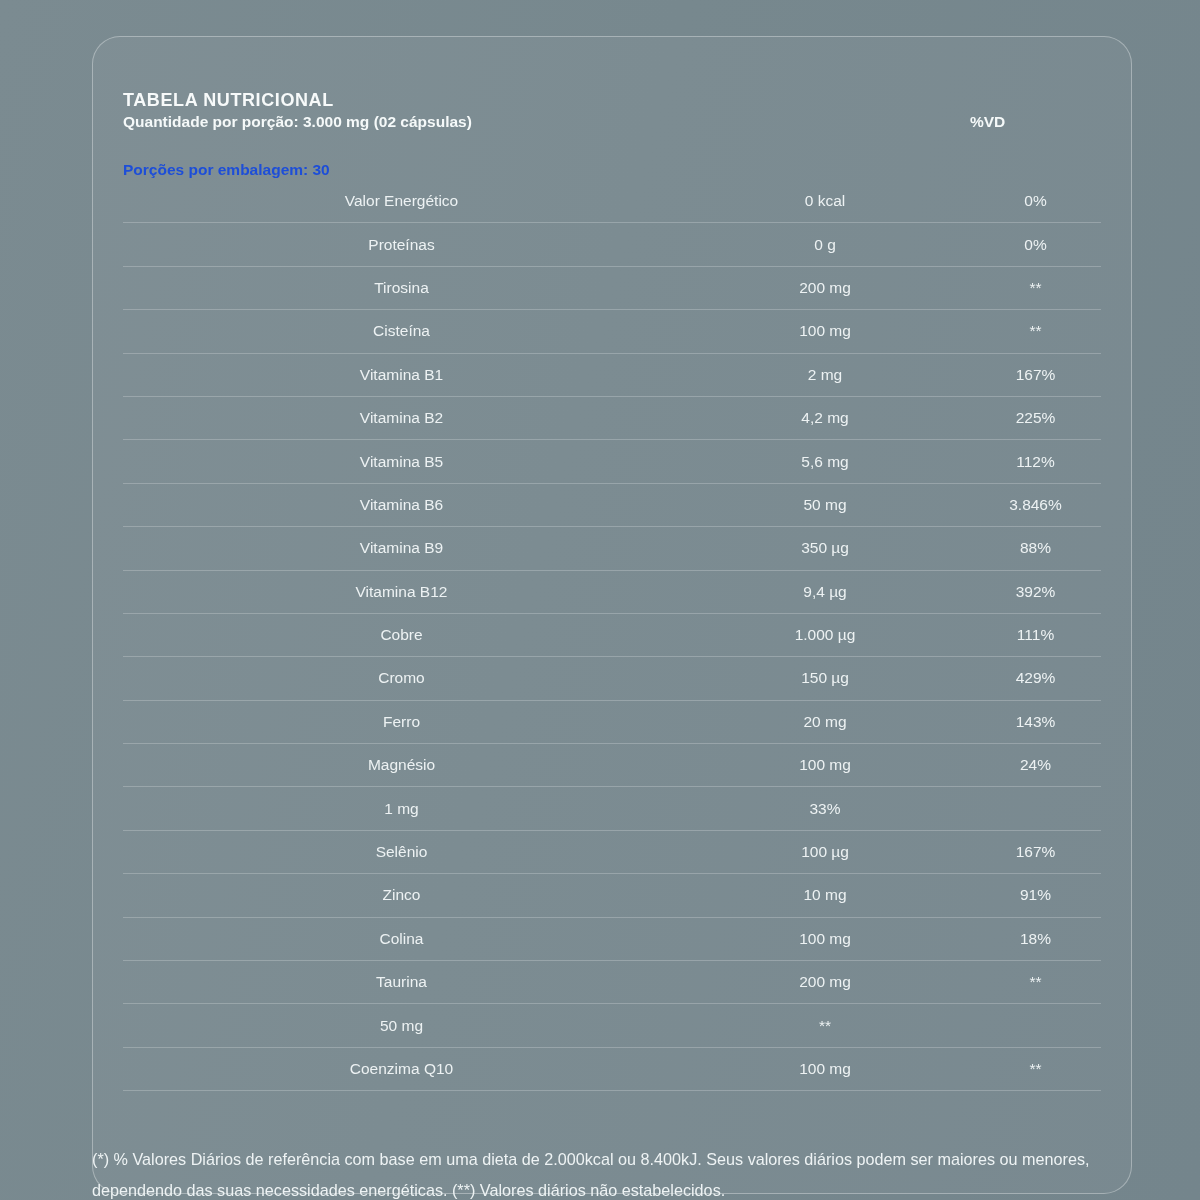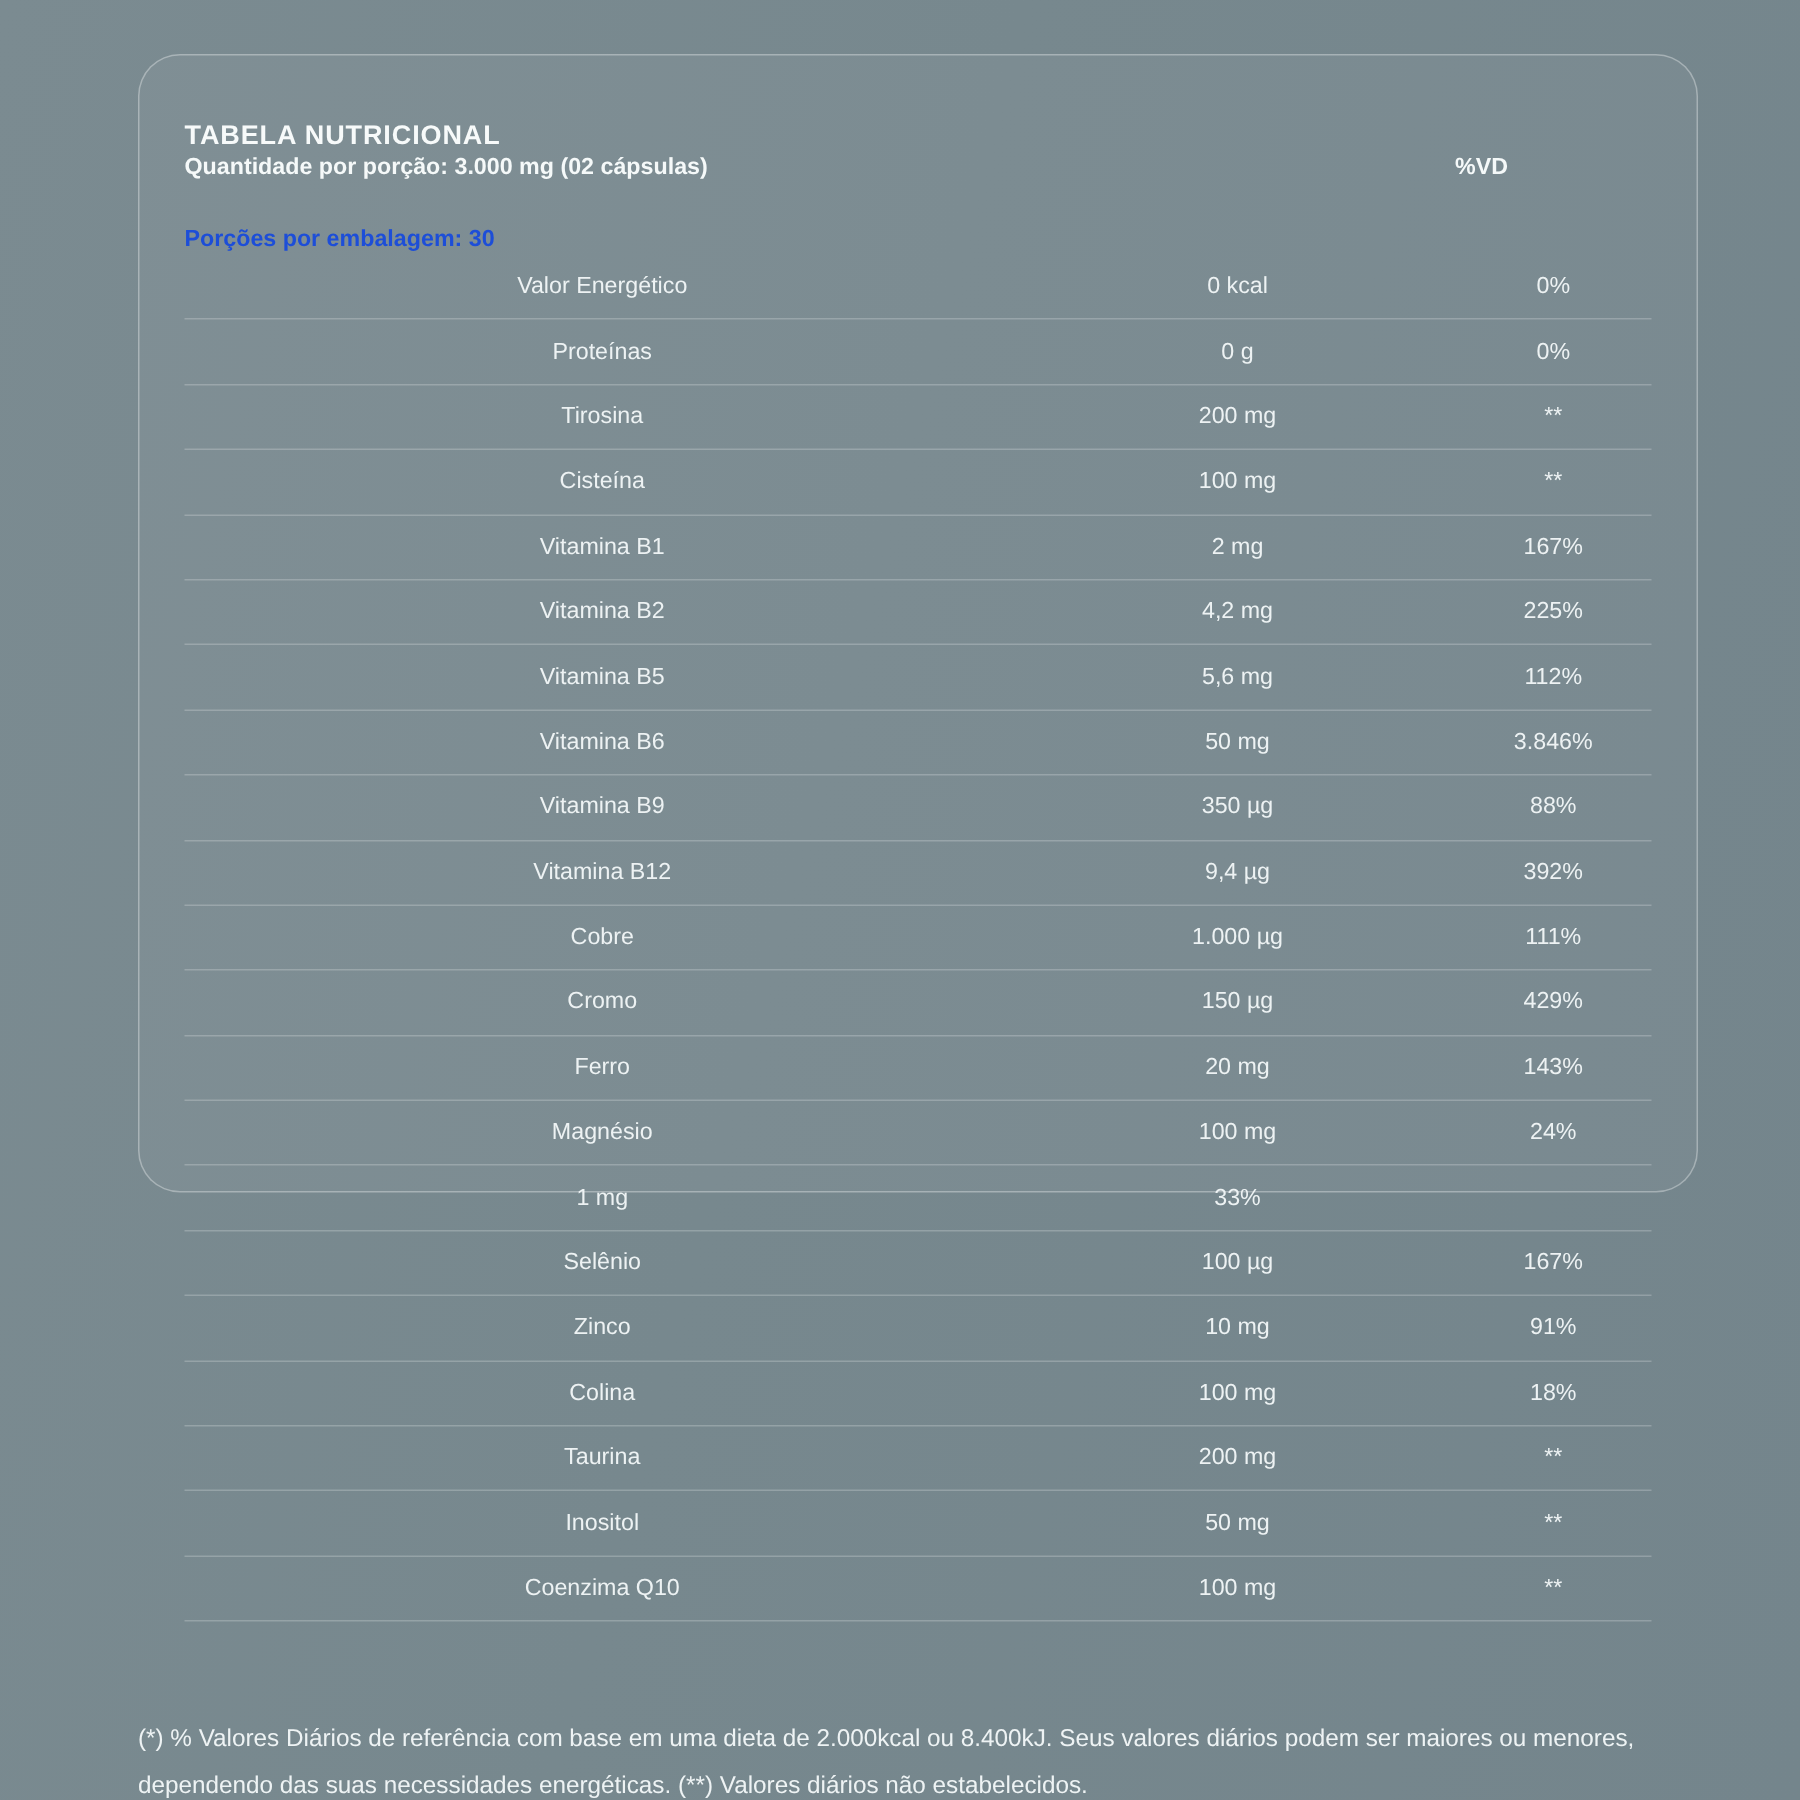--- a/index.html
+++ b/index.html
@@ -14,23 +14,23 @@
     font-family: "Liberation Sans", sans-serif;
     background: linear-gradient(105deg, #7b8b91 0%, #77888e 45%, #74858c 100%);
     color: #edf2f3;
     -webkit-font-smoothing: antialiased;
   }
   .card {
     position: absolute;
     left: 92px;
     top: 36px;
     width: 1040px;
-    height: 759px;
+    height: 1158px;
     box-sizing: border-box;
-    padding: 6px 30px;
+    padding: 16px 30px;
     border: 1px solid rgba(255,255,255,0.33);
     border-radius: 28px;
     background: rgba(255,255,255,0.04);
   }
   .card-title {
     margin-top: 36px;
     font-size: 18px;
     line-height: 22px;
     font-weight: bold;
     letter-spacing: 0.6px;
@@ -199,21 +199,20 @@
     <div class="cell">18%</div>
   </div>
 
   <div class="row">
     <div class="cell">Taurina</div>
     <div class="cell">200 mg</div>
     <div class="cell">**</div>
   </div>
 
   <div class="row">
-    <div class="cell">Inositol</div>
     <div class="cell">50 mg</div>
     <div class="cell">**</div>
   </div>
 
   <div class="row">
     <div class="cell">Coenzima Q10</div>
     <div class="cell">100 mg</div>
     <div class="cell">**</div>
   </div>
 </div>

